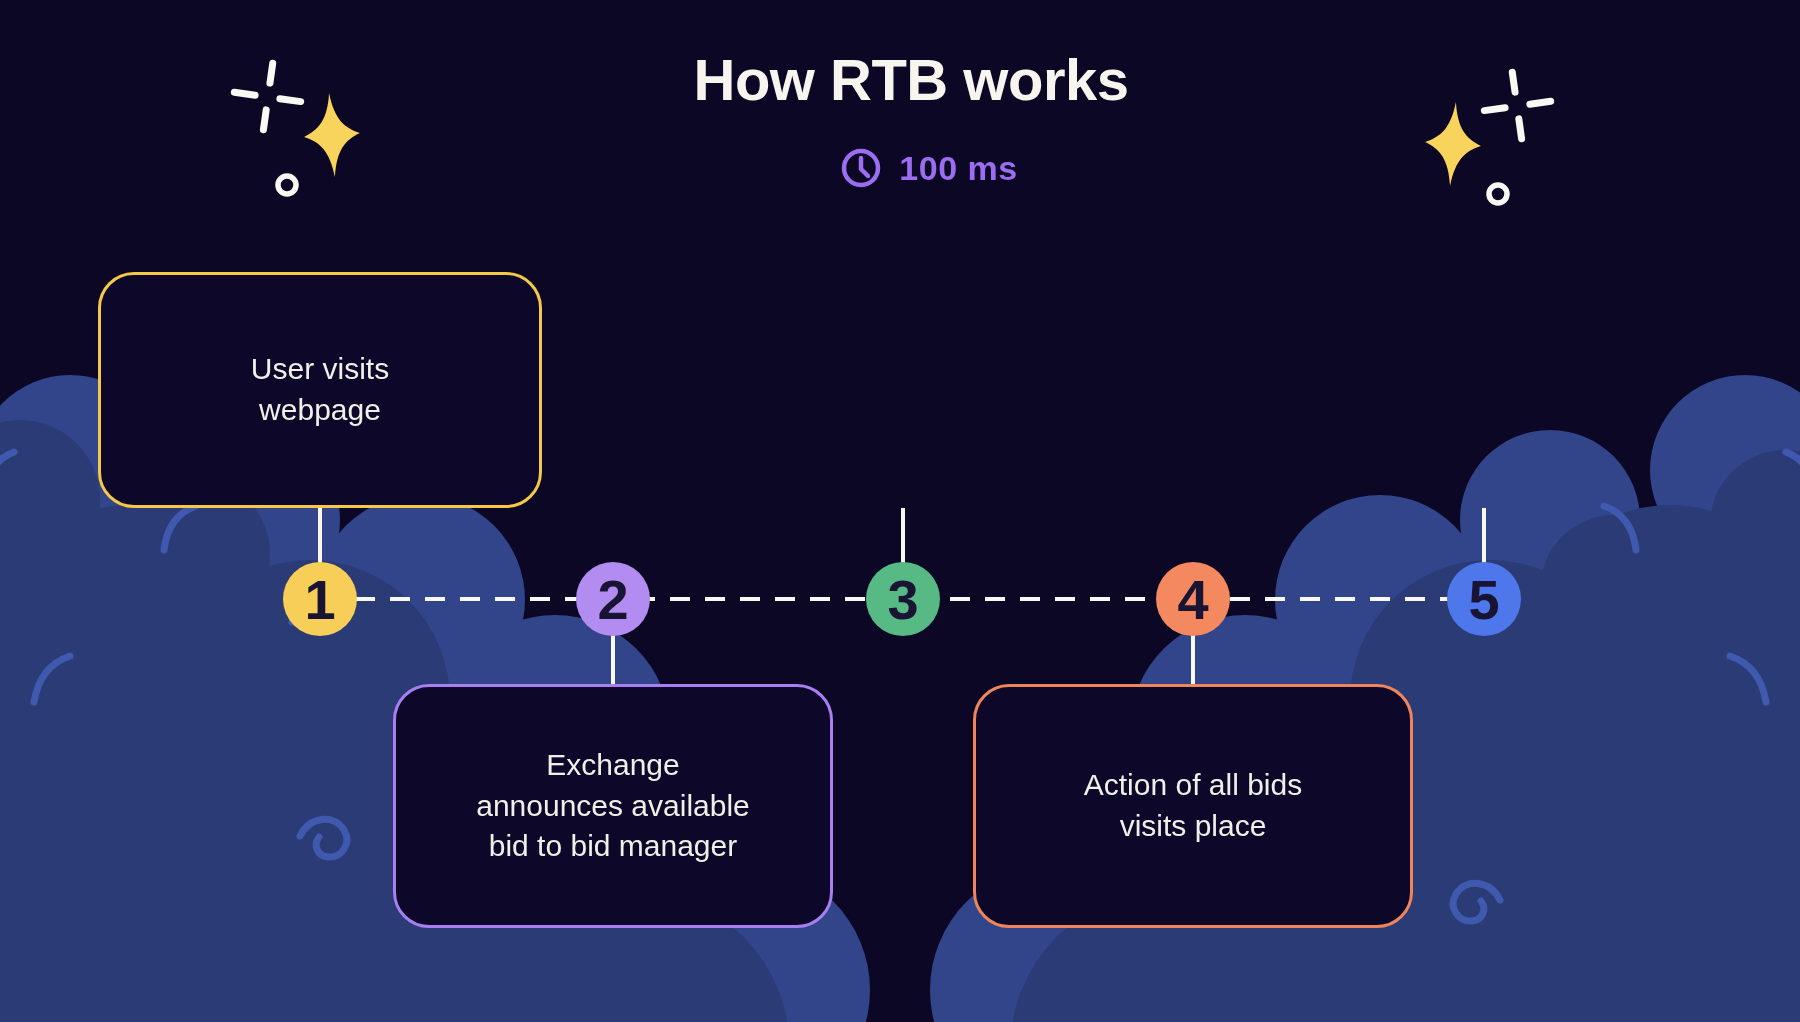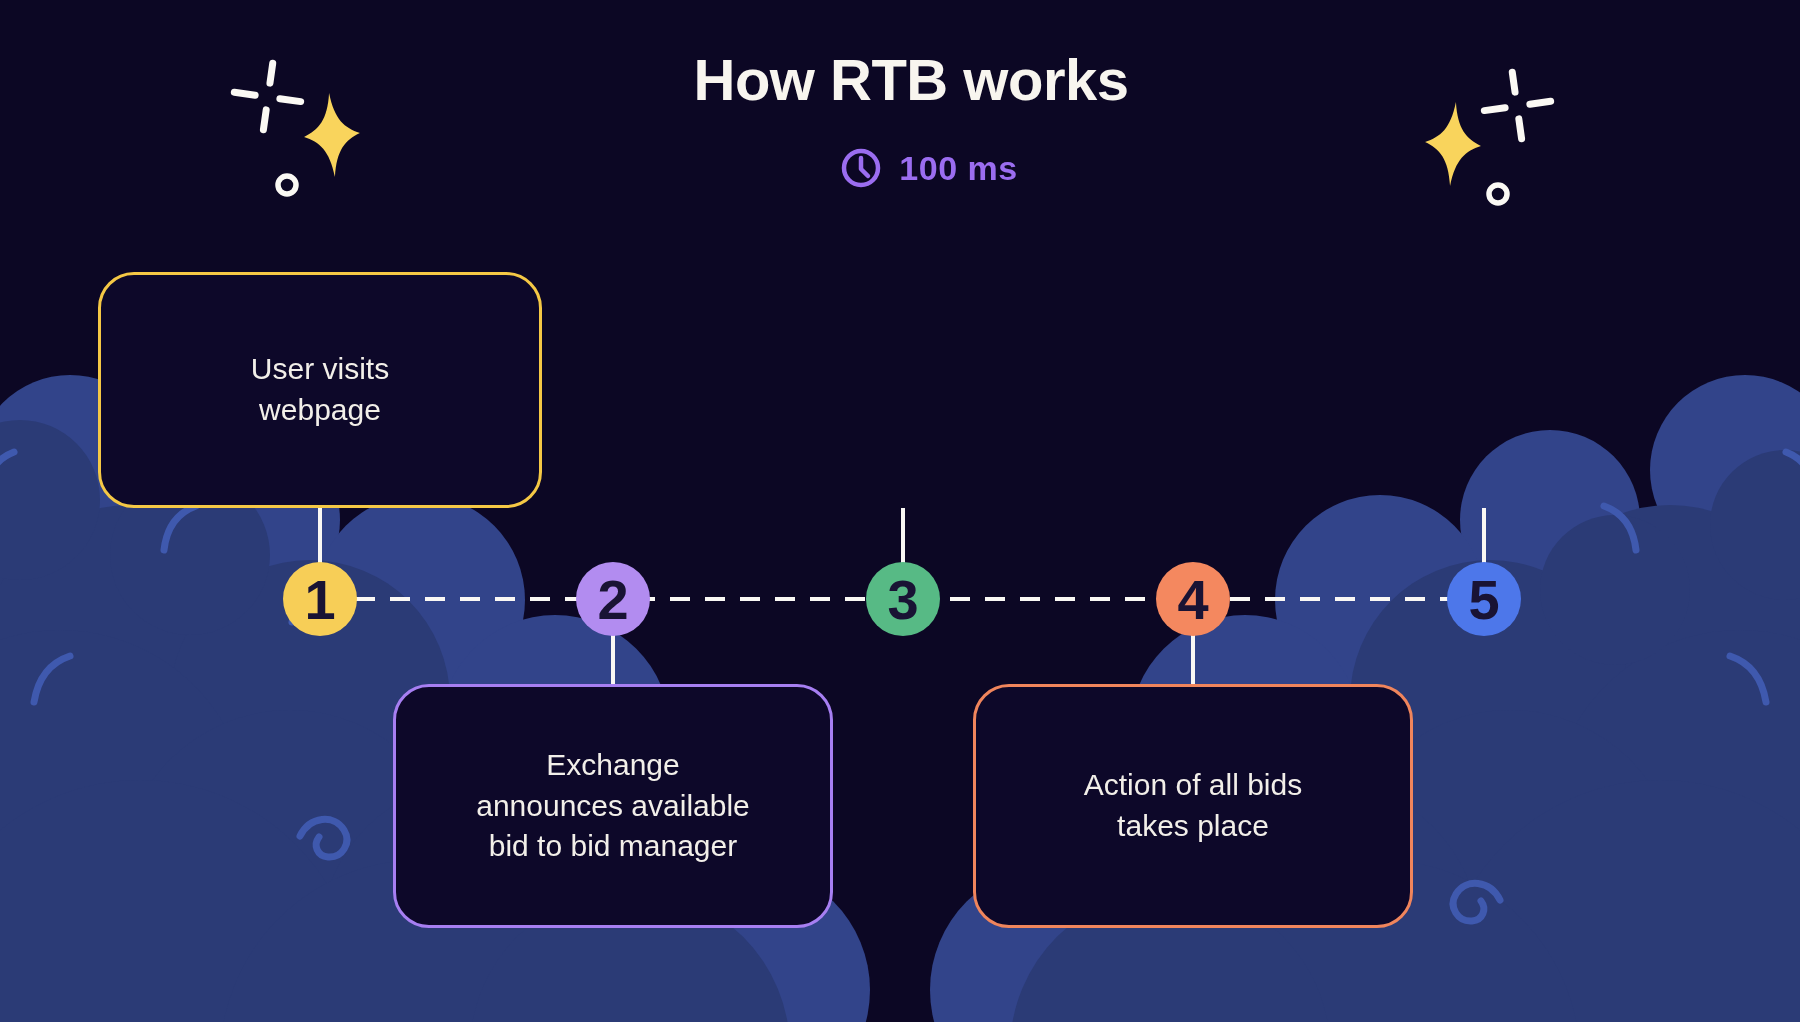--- a/index.html
+++ b/index.html
@@ -156,21 +156,21 @@
     <p>Exchange
 announces available
 bid to bid manager</p>
   </div>
   <div class="card top-card c1" style="--accent: #F5C845; --circle: #F7CE57;">
     <p>User visits
 webpage</p>
   </div>
   <div class="card bottom-card c4" style="--accent: #F0855C; --circle: #F4885F;">
     <p>Action of all bids
-takes place</p>
+visits place</p>
   </div>
 
   <div class="dot c1" style="--accent: #F5C845; --circle: #F7CE57;">
     <span>1</span>
   </div>
   <div class="dot c2" style="--accent: #A77FF2; --circle: #B28CF0;">
     <span>2</span>
   </div>
   <div class="dot c3" style="--accent: #54B987; --circle: #57BA85;">
     <span>3</span>

